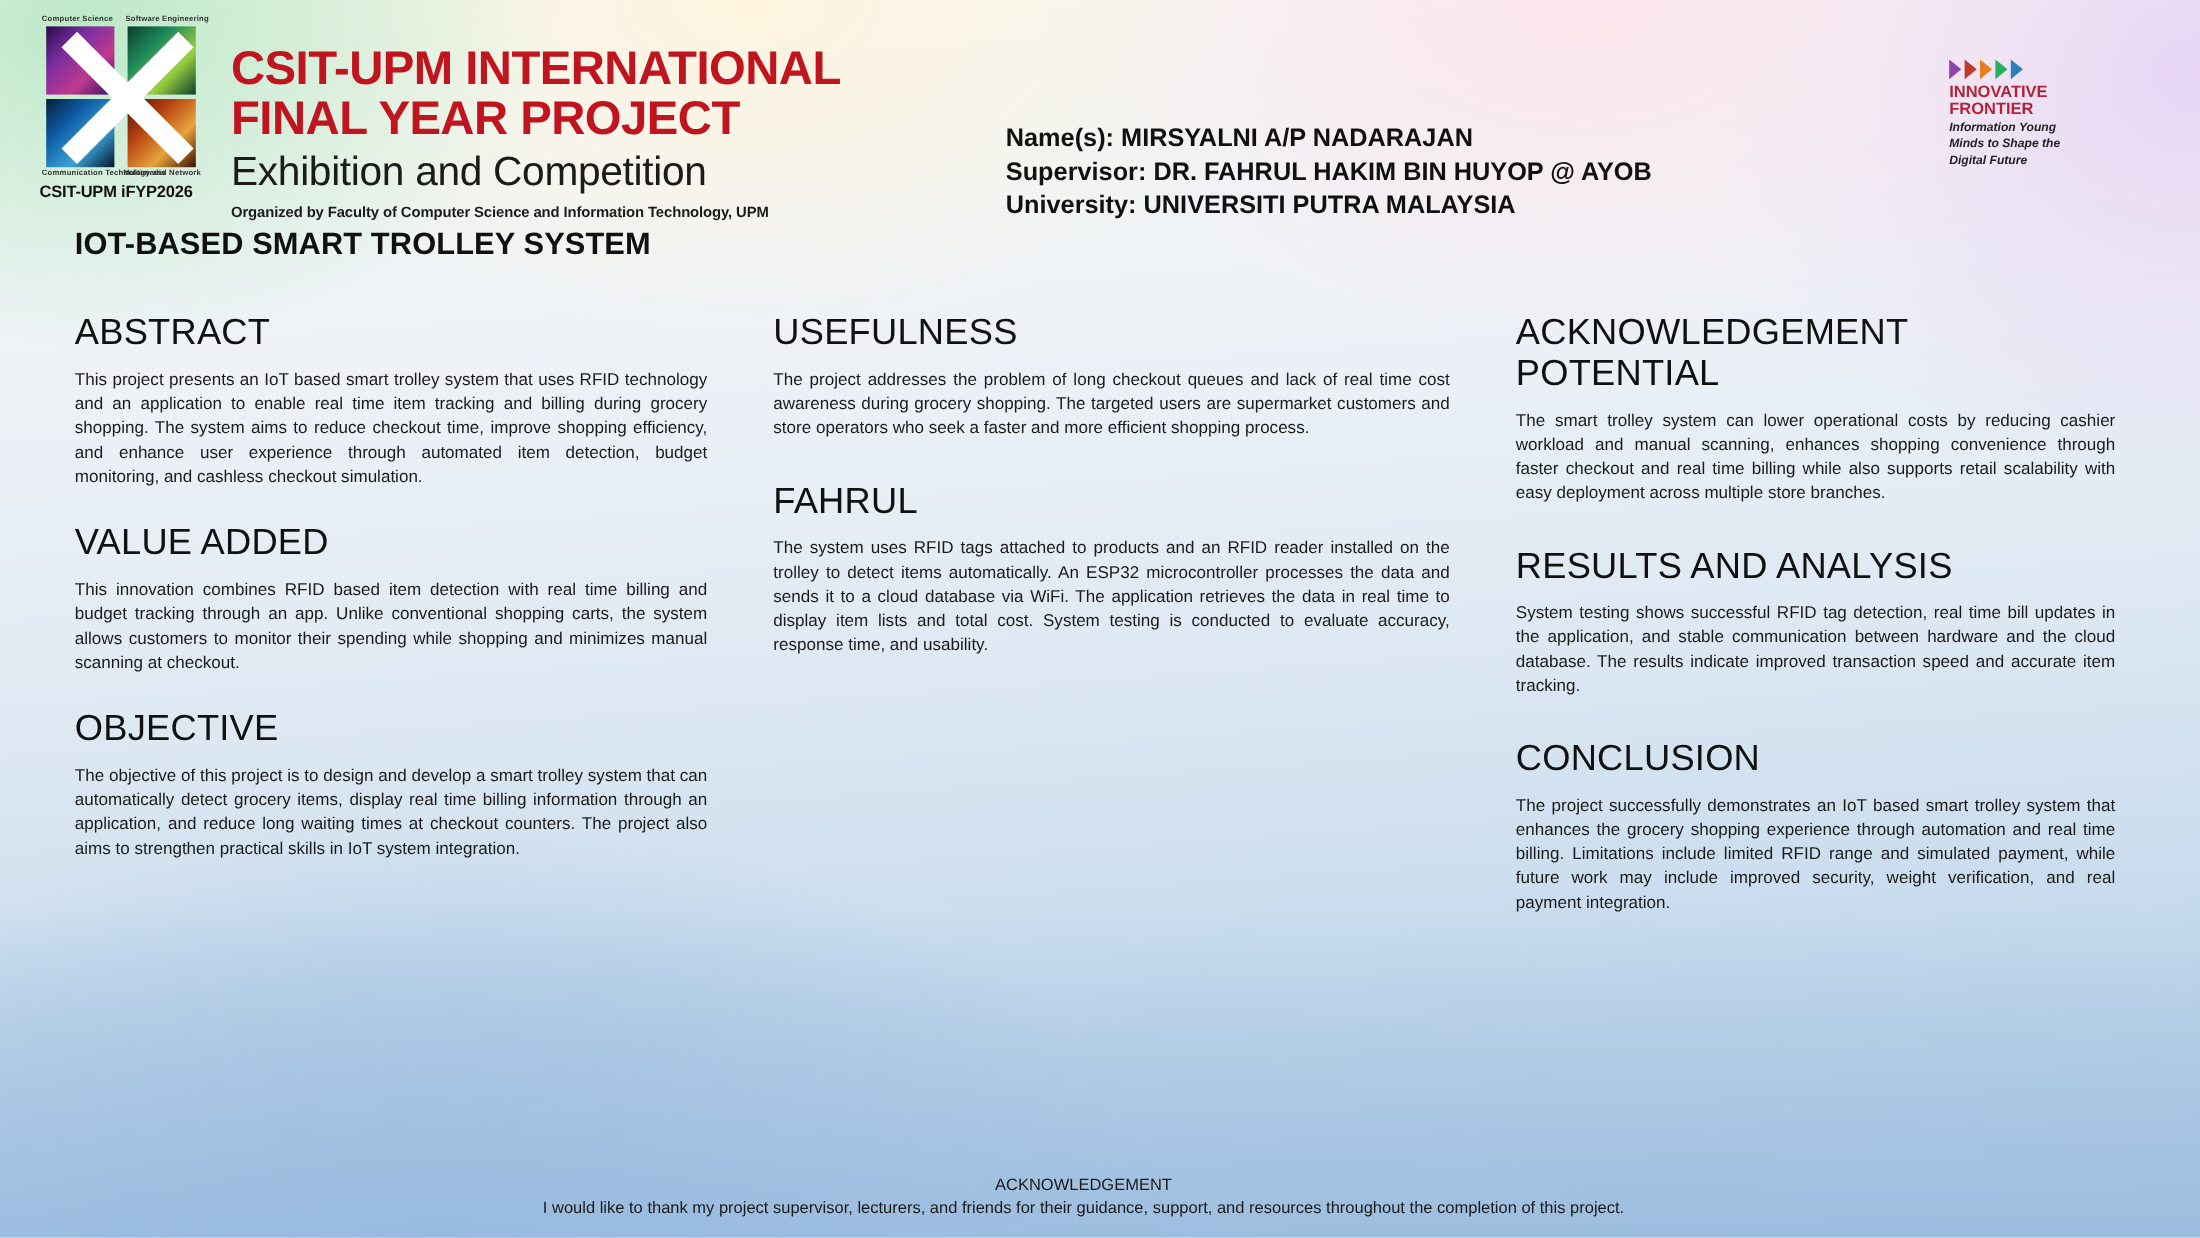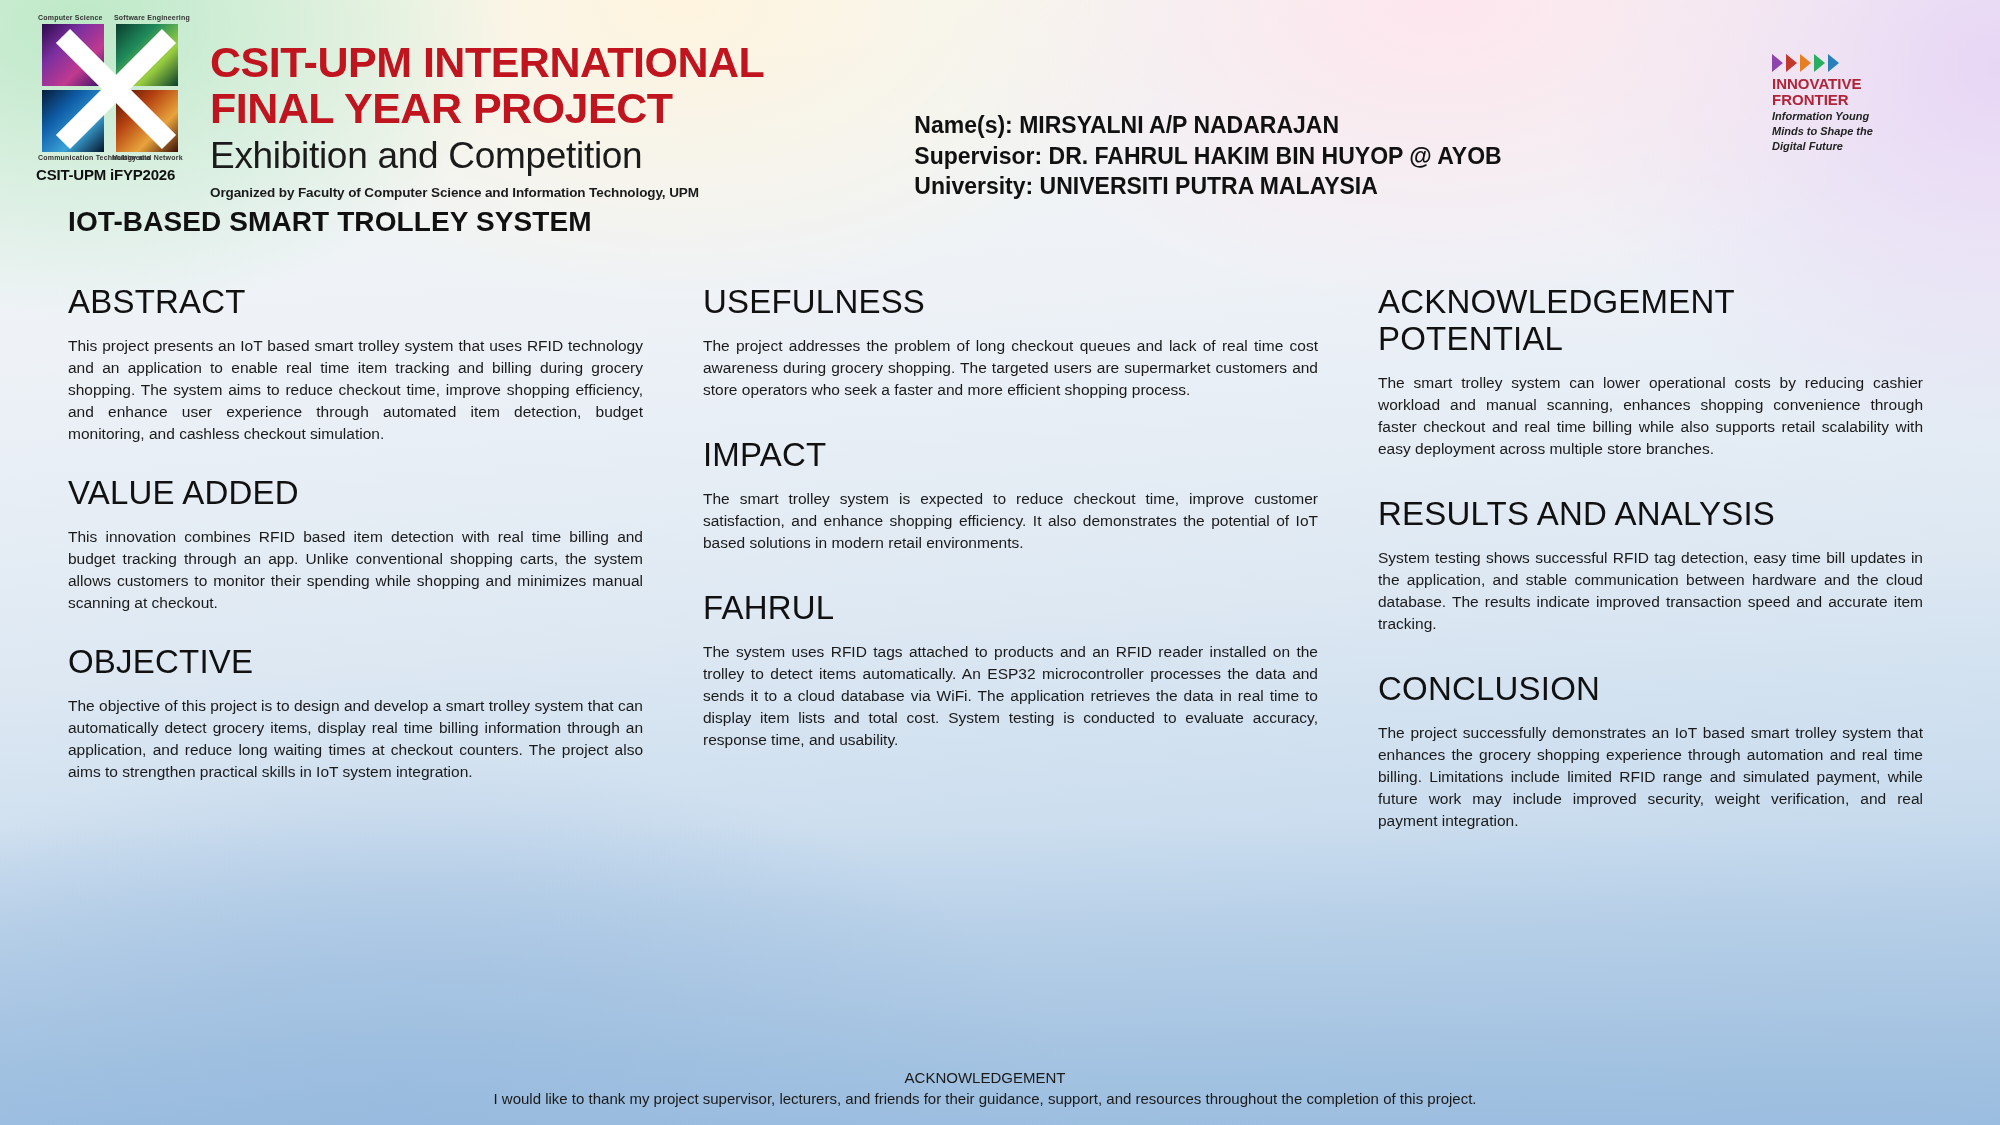--- a/index.html
+++ b/index.html
@@ -293,37 +293,33 @@
         <p class="sec-body">The objective of this project is to design and develop a smart trolley system that can automatically detect grocery items, display real time billing information through an application, and reduce long waiting times at checkout counters. The project also aims to strengthen practical skills in IoT system integration.</p>
       </div>
     </div>
 
     <div class="col col-2">
       <div class="sec">
         <h2 class="sec-head">USEFULNESS</h2>
         <p class="sec-body gap-lg">The project addresses the problem of long checkout queues and lack of real time cost awareness during grocery shopping. The targeted users are supermarket customers and store operators who seek a faster and more efficient shopping process.</p>
       </div>
       <div class="sec">
-        <h2 class="sec-head">IMPACT</h2>
-        <p class="sec-body gap-lg">The smart trolley system is expected to reduce checkout time, improve customer satisfaction, and enhance shopping efficiency. It also demonstrates the potential of IoT based solutions in modern retail environments.</p>
-      </div>
-      <div class="sec">
         <h2 class="sec-head">FAHRUL</h2>
         <p class="sec-body">The system uses RFID tags attached to products and an RFID reader installed on the trolley to detect items automatically. An ESP32 microcontroller processes the data and sends it to a cloud database via WiFi. The application retrieves the data in real time to display item lists and total cost. System testing is conducted to evaluate accuracy, response time, and usability.</p>
       </div>
     </div>
 
     <div class="col col-3">
       <div class="sec">
         <h2 class="sec-head">ACKNOWLEDGEMENT POTENTIAL</h2>
         <p class="sec-body gap-lg">The smart trolley system can lower operational costs by reducing cashier workload and manual scanning, enhances shopping convenience through faster checkout and real time billing while also supports retail scalability with easy deployment across multiple store branches.</p>
       </div>
       <div class="sec">
         <h2 class="sec-head">RESULTS AND ANALYSIS</h2>
-        <p class="sec-body gap-lg">System testing shows successful RFID tag detection, easy time bill updates in the application, and stable communication between hardware and the cloud database. The results indicate improved transaction speed and accurate item tracking.</p>
+        <p class="sec-body gap-lg">System testing shows successful RFID tag detection, real time bill updates in the application, and stable communication between hardware and the cloud database. The results indicate improved transaction speed and accurate item tracking.</p>
       </div>
       <div class="sec">
         <h2 class="sec-head">CONCLUSION</h2>
         <p class="sec-body">The project successfully demonstrates an IoT based smart trolley system that enhances the grocery shopping experience through automation and real time billing. Limitations include limited RFID range and simulated payment, while future work may include improved security, weight verification, and real payment integration.</p>
       </div>
     </div>
   </div>
 
   <div class="ack">
     <div class="ack-title">ACKNOWLEDGEMENT</div>

